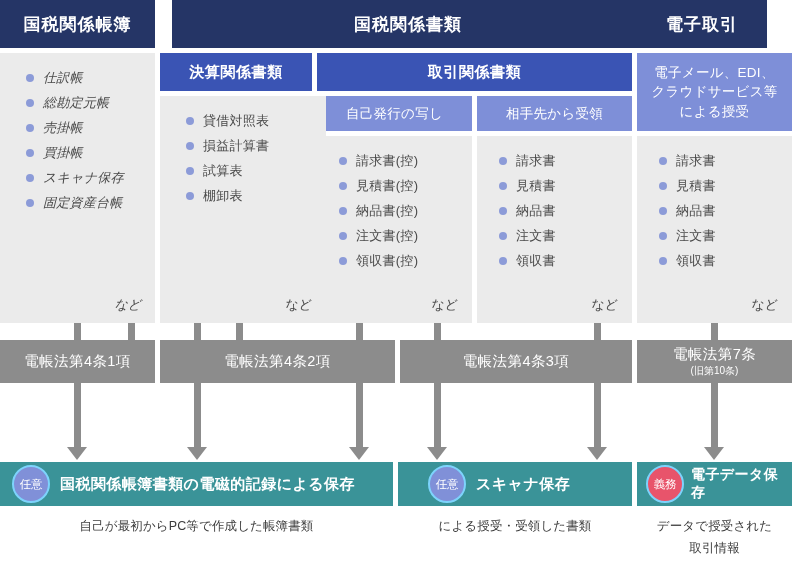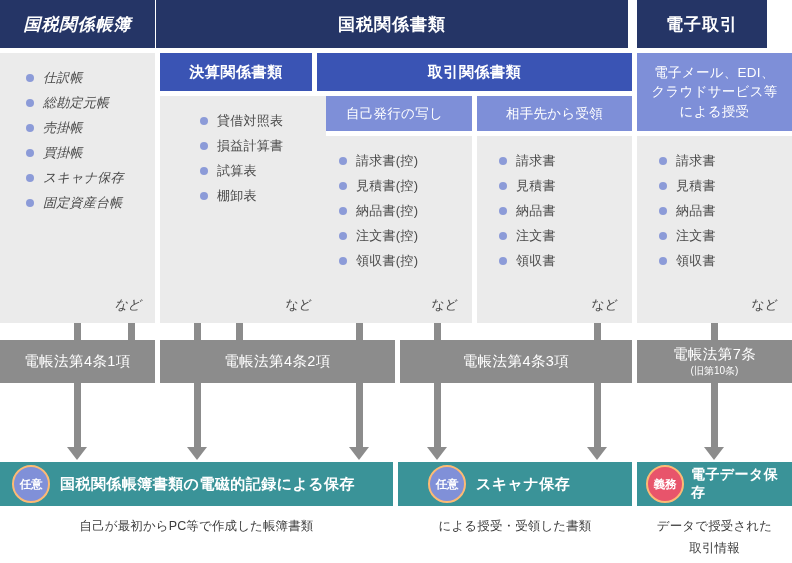--- a/index.html
+++ b/index.html
@@ -99,23 +99,23 @@
 
   
   .result{
     background:#3a9398;
     display:flex;align-items:center;
     color:#ffffff;
   }
   .badge{
     flex:0 0 auto;
     width:34px;height:34px;border-radius:50%;
-    border:2px solid #fdba74;
+    border:2px solid #7dd3fc;
     display:flex;align-items:center;justify-content:center;
-    font-size:11.5px;font-weight:bold;color:#ffffff;
+    font-size:11.5px;font-weight:normal;color:#ffffff;
     letter-spacing:-.02em;
   }
   .badge.optional{background:#8090d8;}
   .badge.mandatory{background:#e8546b;}
   .result-label{
     font-size:15px;font-weight:bold;
     margin-left:10px;letter-spacing:.03em;
   }
 
   
@@ -126,25 +126,25 @@
     text-align:center;
     line-height:1.75;
     letter-spacing:.01em;
   }
 </style>
 </head>
 <body>
 
 <div id="stage">
 
-  <div class="abs cat-head" style="left:0;top:0;width:155px;height:48px;font-style:italic;">
+  <div class="abs cat-head" style="left:0;top:0;width:155px;height:48px;">
     <span>国税関係帳簿</span>
   </div>
 
-  <div class="abs cat-head" style="left:156px;top:0;width:472px;height:48px;">
+  <div class="abs cat-head" style="left:172px;top:0;width:472px;height:48px;">
     <span>国税関係書類</span>
   </div>
 
   <div class="abs cat-head" style="left:637px;top:0;width:130px;height:48px;">
     <span>電子取引</span>
   </div>
 
   <div class="abs sub-head" style="left:160px;top:53px;width:152px;height:38px;">
     <span>決算関係書類</span>
   </div>
@@ -188,21 +188,21 @@
           <span>スキャナ保存</span>
         </li>
         <li>
           <span class="bullet"></span>
           <span>固定資産台帳</span>
         </li>
       </ul>
     <div class="nado">など</div>
   </div>
 
-  <div class="abs panel" style="left:160px;top:96px;width:166px;height:227px;padding-left:40px;">
+  <div class="abs panel" style="left:160px;top:96px;width:166px;height:227px;padding-left:26px;">
     <ul>
         <li>
           <span class="bullet"></span>
           <span>貸借対照表</span>
         </li>
         <li>
           <span class="bullet"></span>
           <span>損益計算書</span>
         </li>
         <li>

